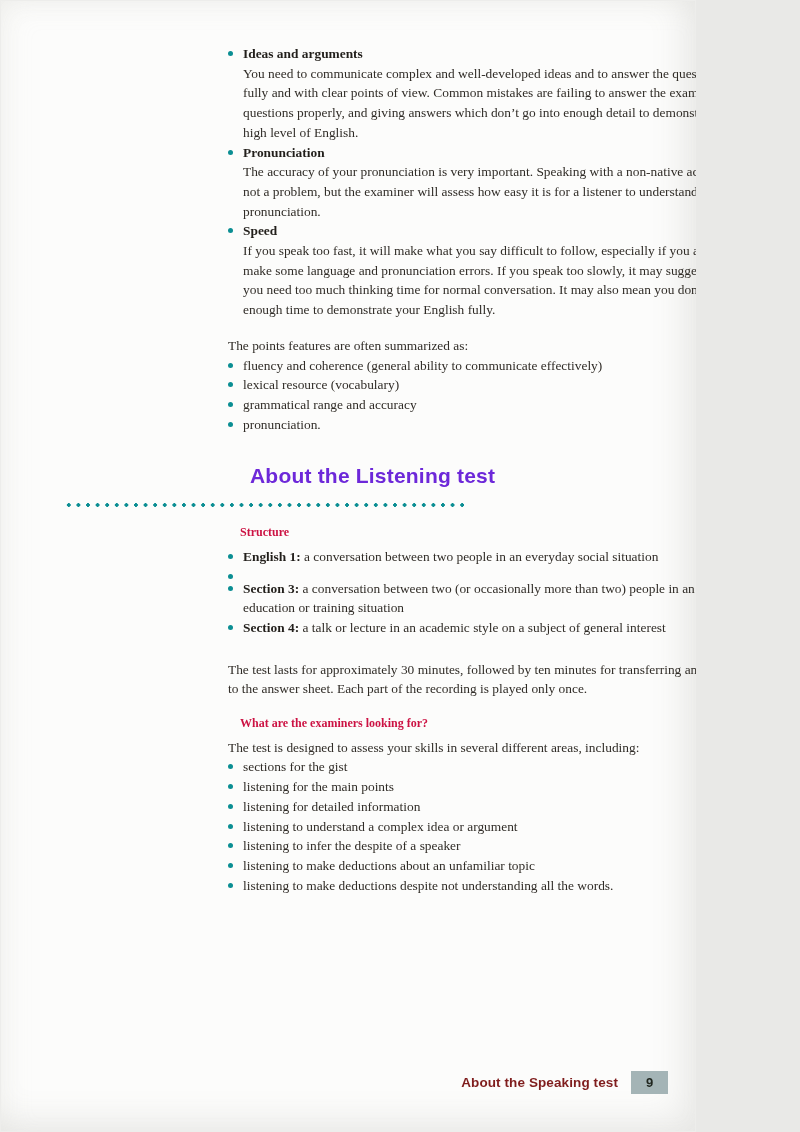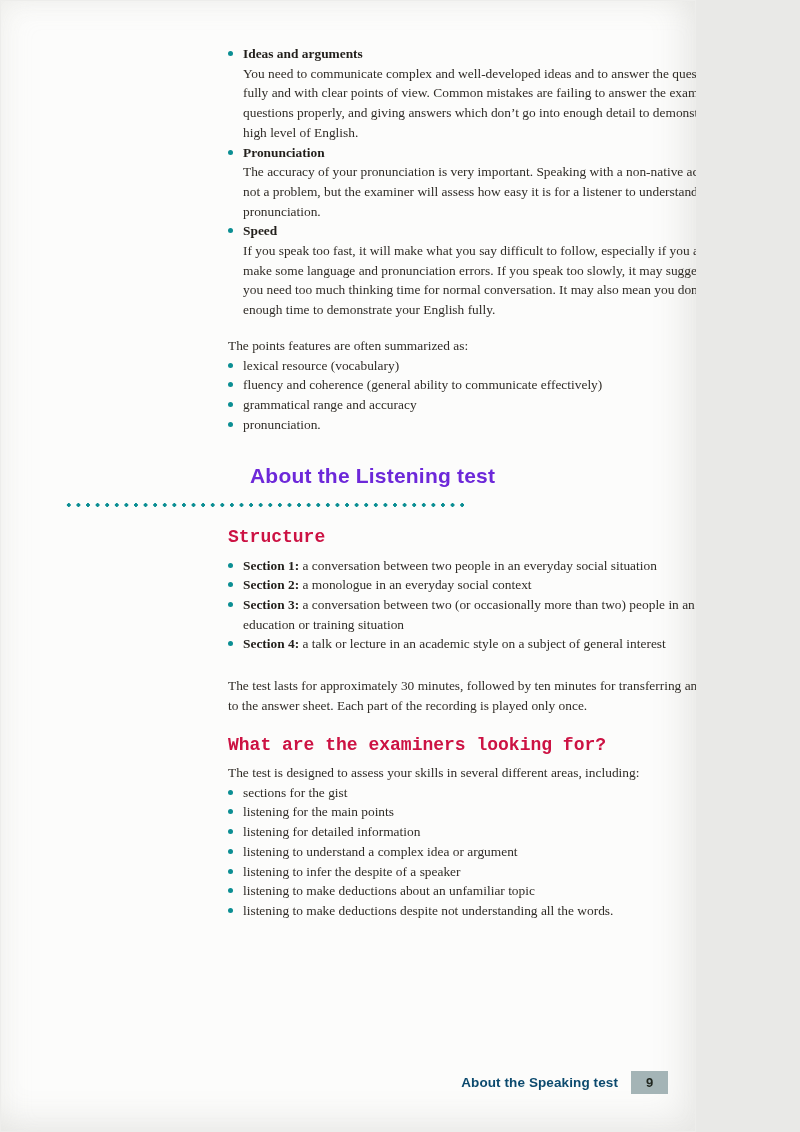--- a/index.html
+++ b/index.html
@@ -45,35 +45,35 @@
   }
   .dots {
     height: 6px;
     width: 400px;
     margin: 10px 0 13px -164px;
     background-image: radial-gradient(circle, #0b8e93 1.7px, rgba(0,0,0,0) 1.95px);
     background-size: 9.6px 6px;
     background-repeat: repeat-x;
   }
   h2.red-heading {
-    font-family: Liberation Mono, monospace;
+    font-family: Liberation Serif, serif;
     font-weight: bold;
     color: #cc1243;
-    font-size: 18px;
-    margin: 16px 0 5px 0;
+    font-size: 12px;
+    margin: 16px 0 5px 12px;
   }
   .b { font-weight: bold; color: #221f1b; }
   .outro { margin-top: 22px; }
   .footer {
     position: absolute;
     top: 1071px; right: 28px;
     display: flex; align-items: center; gap: 13px;
     font-family: "Liberation Sans", sans-serif;
   }
-  .footer-title { font-weight: bold; font-size: 13.5px; color: #0c4a6e; letter-spacing: 0.1px; }
+  .footer-title { font-weight: bold; font-size: 13.5px; color: #7f1d1d; letter-spacing: 0.1px; }
   .page-num-box {
     width: 37px; height: 23px;
     background: #a4b4b6;
     display: flex; align-items: center; justify-content: center;
     font-weight: bold; font-size: 13px; color: #20261f;
   }
 </style>
 </head>
 <body>
 
@@ -101,48 +101,47 @@
           <div class="feature-title">Speed</div>
           <div class="para">If you speak too fast, it will make what you say difficult to follow, especially if you also make some language and pronunciation errors. If you speak too slowly, it may suggest that you need too much thinking time for normal conversation. It may also mean you don’t have enough time to demonstrate your English fully.</div>
         </div>
       </div>
     </div>
 
     <p class="para summary-intro">The points features are often summarized as:</p>
     <div>
       <div class="li">
         <span class="bullet"></span>
-        <span>lexical resource (vocabulary)</span>
+        <span>fluency and coherence (general ability to communicate effectively)</span>
       </div>
       <div class="li">
         <span class="bullet"></span>
-        <span>fluency and coherence (general ability to communicate effectively)</span>
+        <span>lexical resource (vocabulary)</span>
       </div>
       <div class="li">
         <span class="bullet"></span>
         <span>grammatical range and accuracy</span>
       </div>
       <div class="li">
         <span class="bullet"></span>
         <span>pronunciation.</span>
       </div>
     </div>
 
     <h1 class="teal-heading">About the Listening test</h1>
     <div class="dots"></div>
 
     <h2 class="red-heading">Structure</h2>
     <div>
       <div class="li">
         <span class="bullet"></span>
-        <span><span class="b">Section 1:</span><span> a conversation between two people in an everyday social situation</span></span>
+        <span><span class="b">English 1:</span><span> a conversation between two people in an everyday social situation</span></span>
       </div>
       <div class="li">
         <span class="bullet"></span>
-        <span><span class="b">Section 2:</span><span> a monologue in an everyday social context</span></span>
       </div>
       <div class="li">
         <span class="bullet"></span>
         <span><span class="b">Section 3:</span><span> a conversation between two (or occasionally more than two) people in an education or training situation</span></span>
       </div>
       <div class="li">
         <span class="bullet"></span>
         <span><span class="b">Section 4:</span><span> a talk or lecture in an academic style on a subject of general interest</span></span>
       </div>
     </div>

